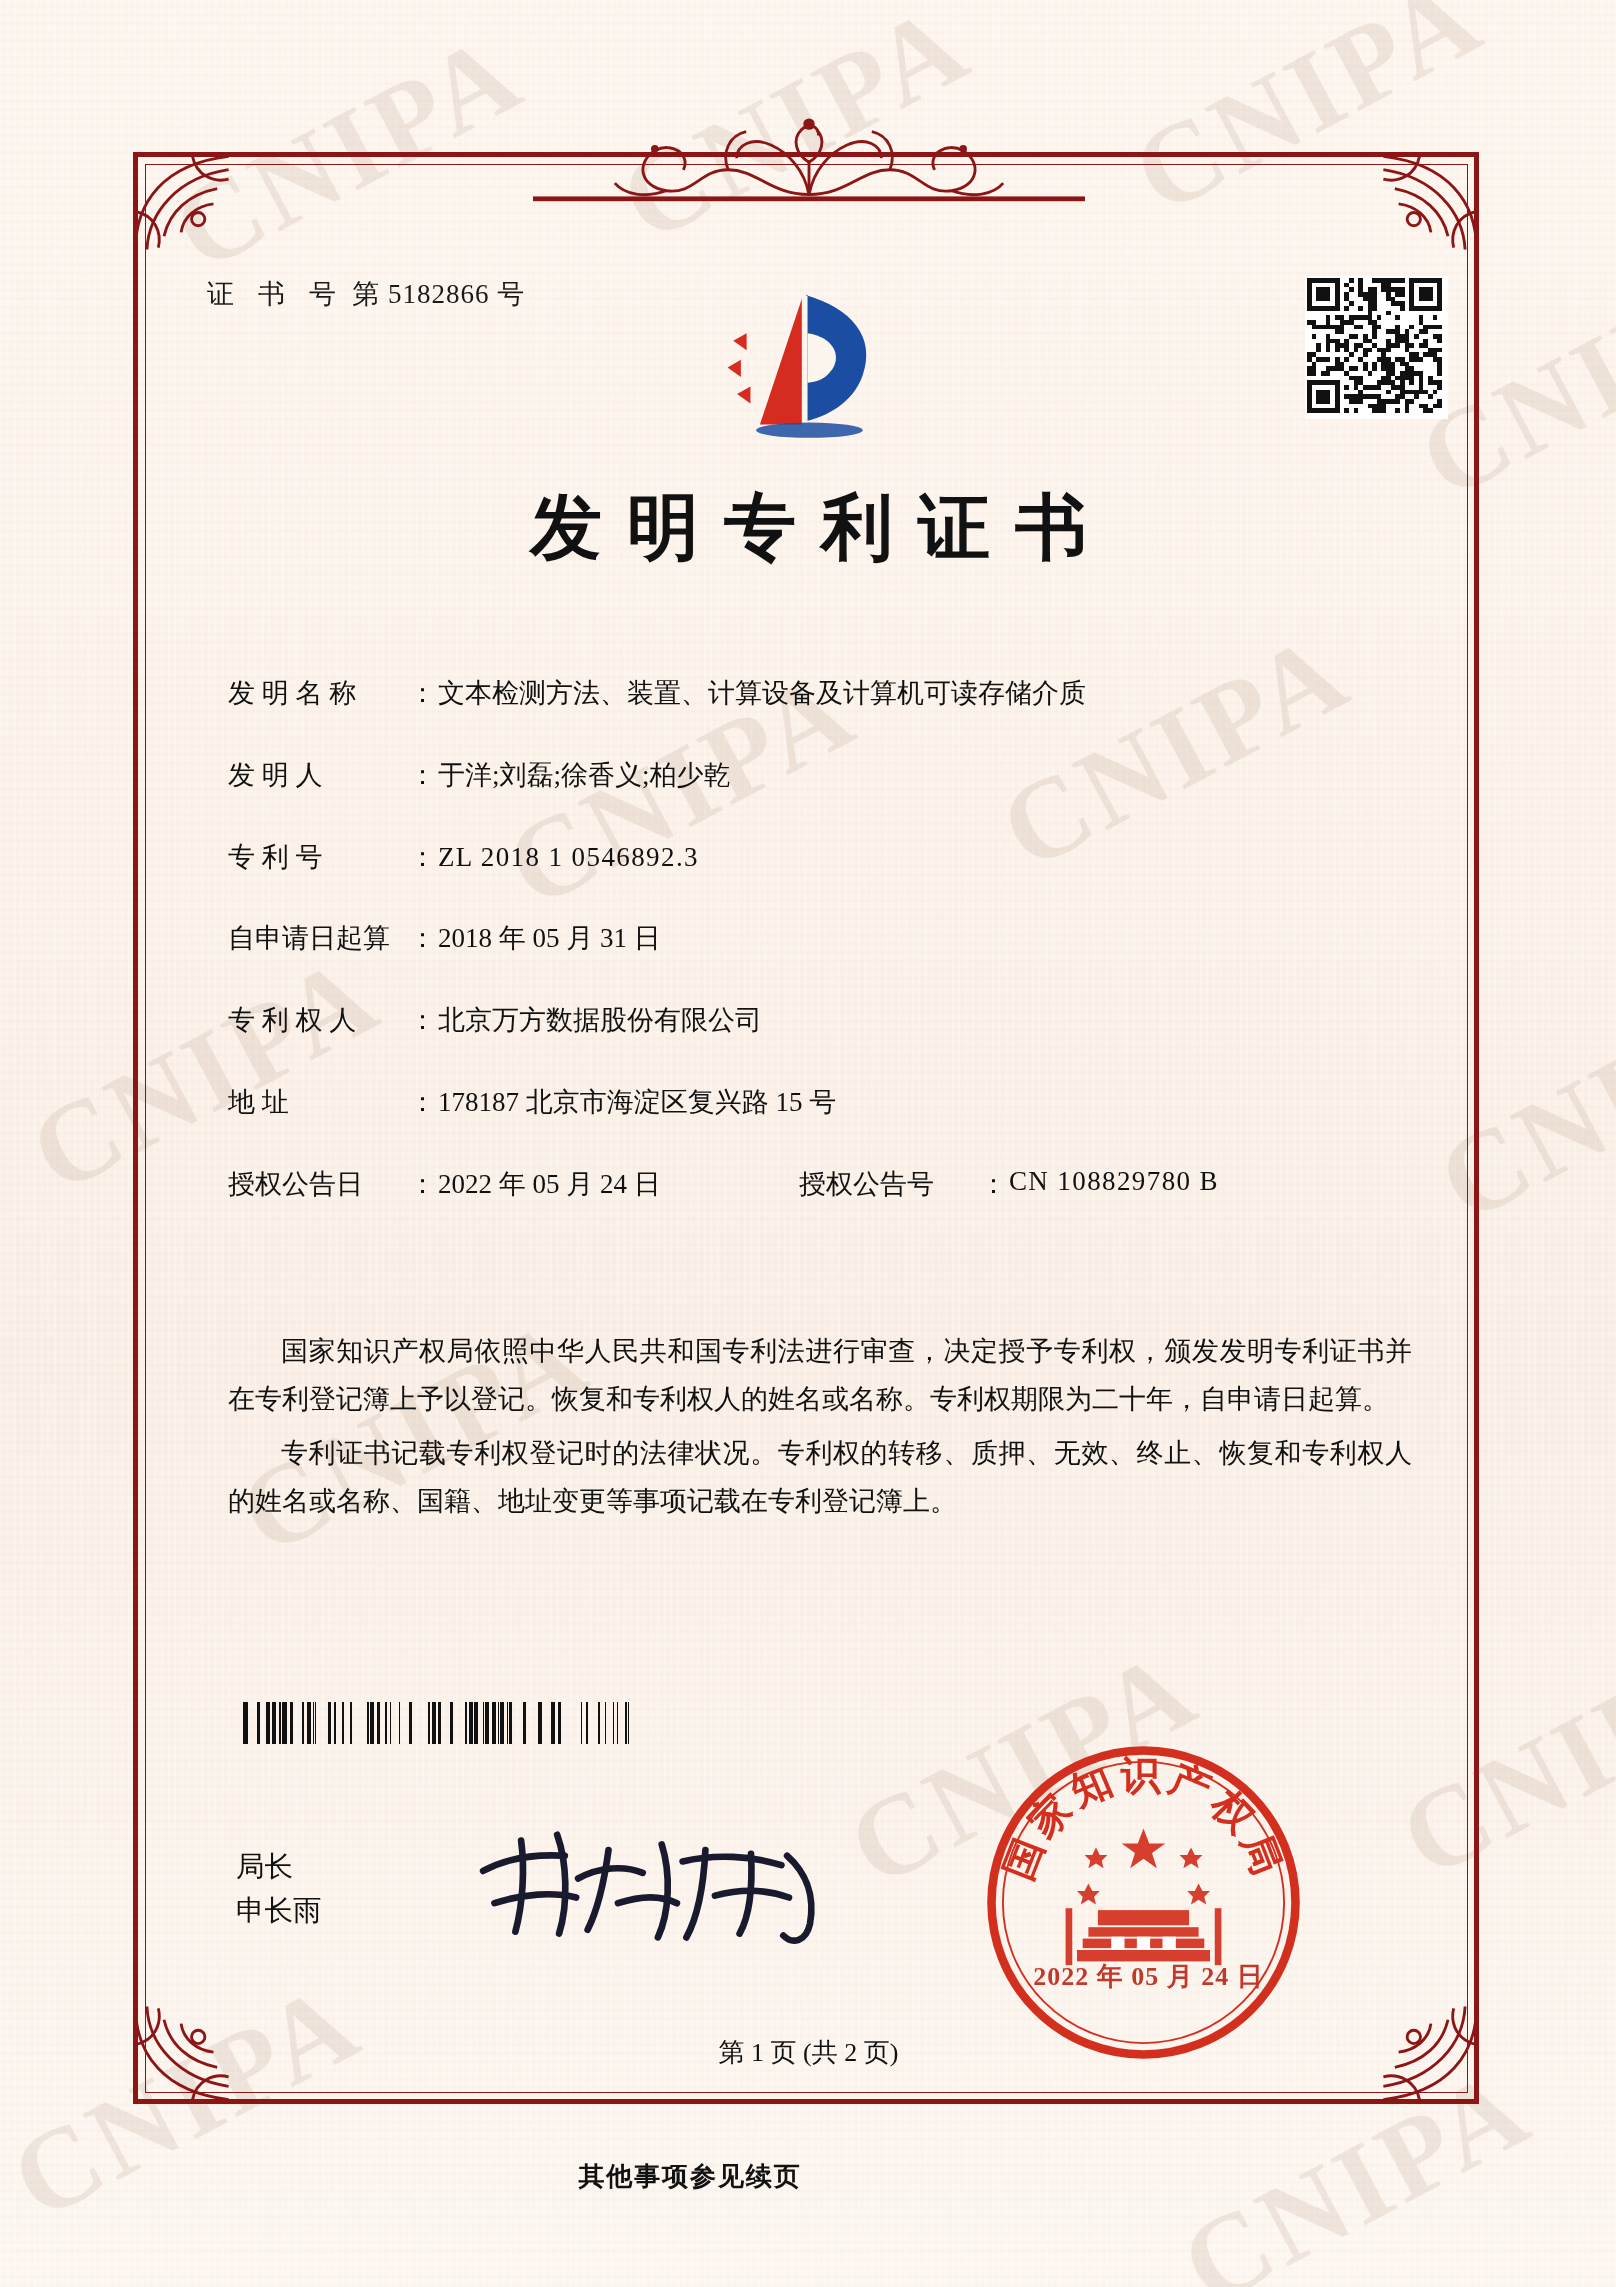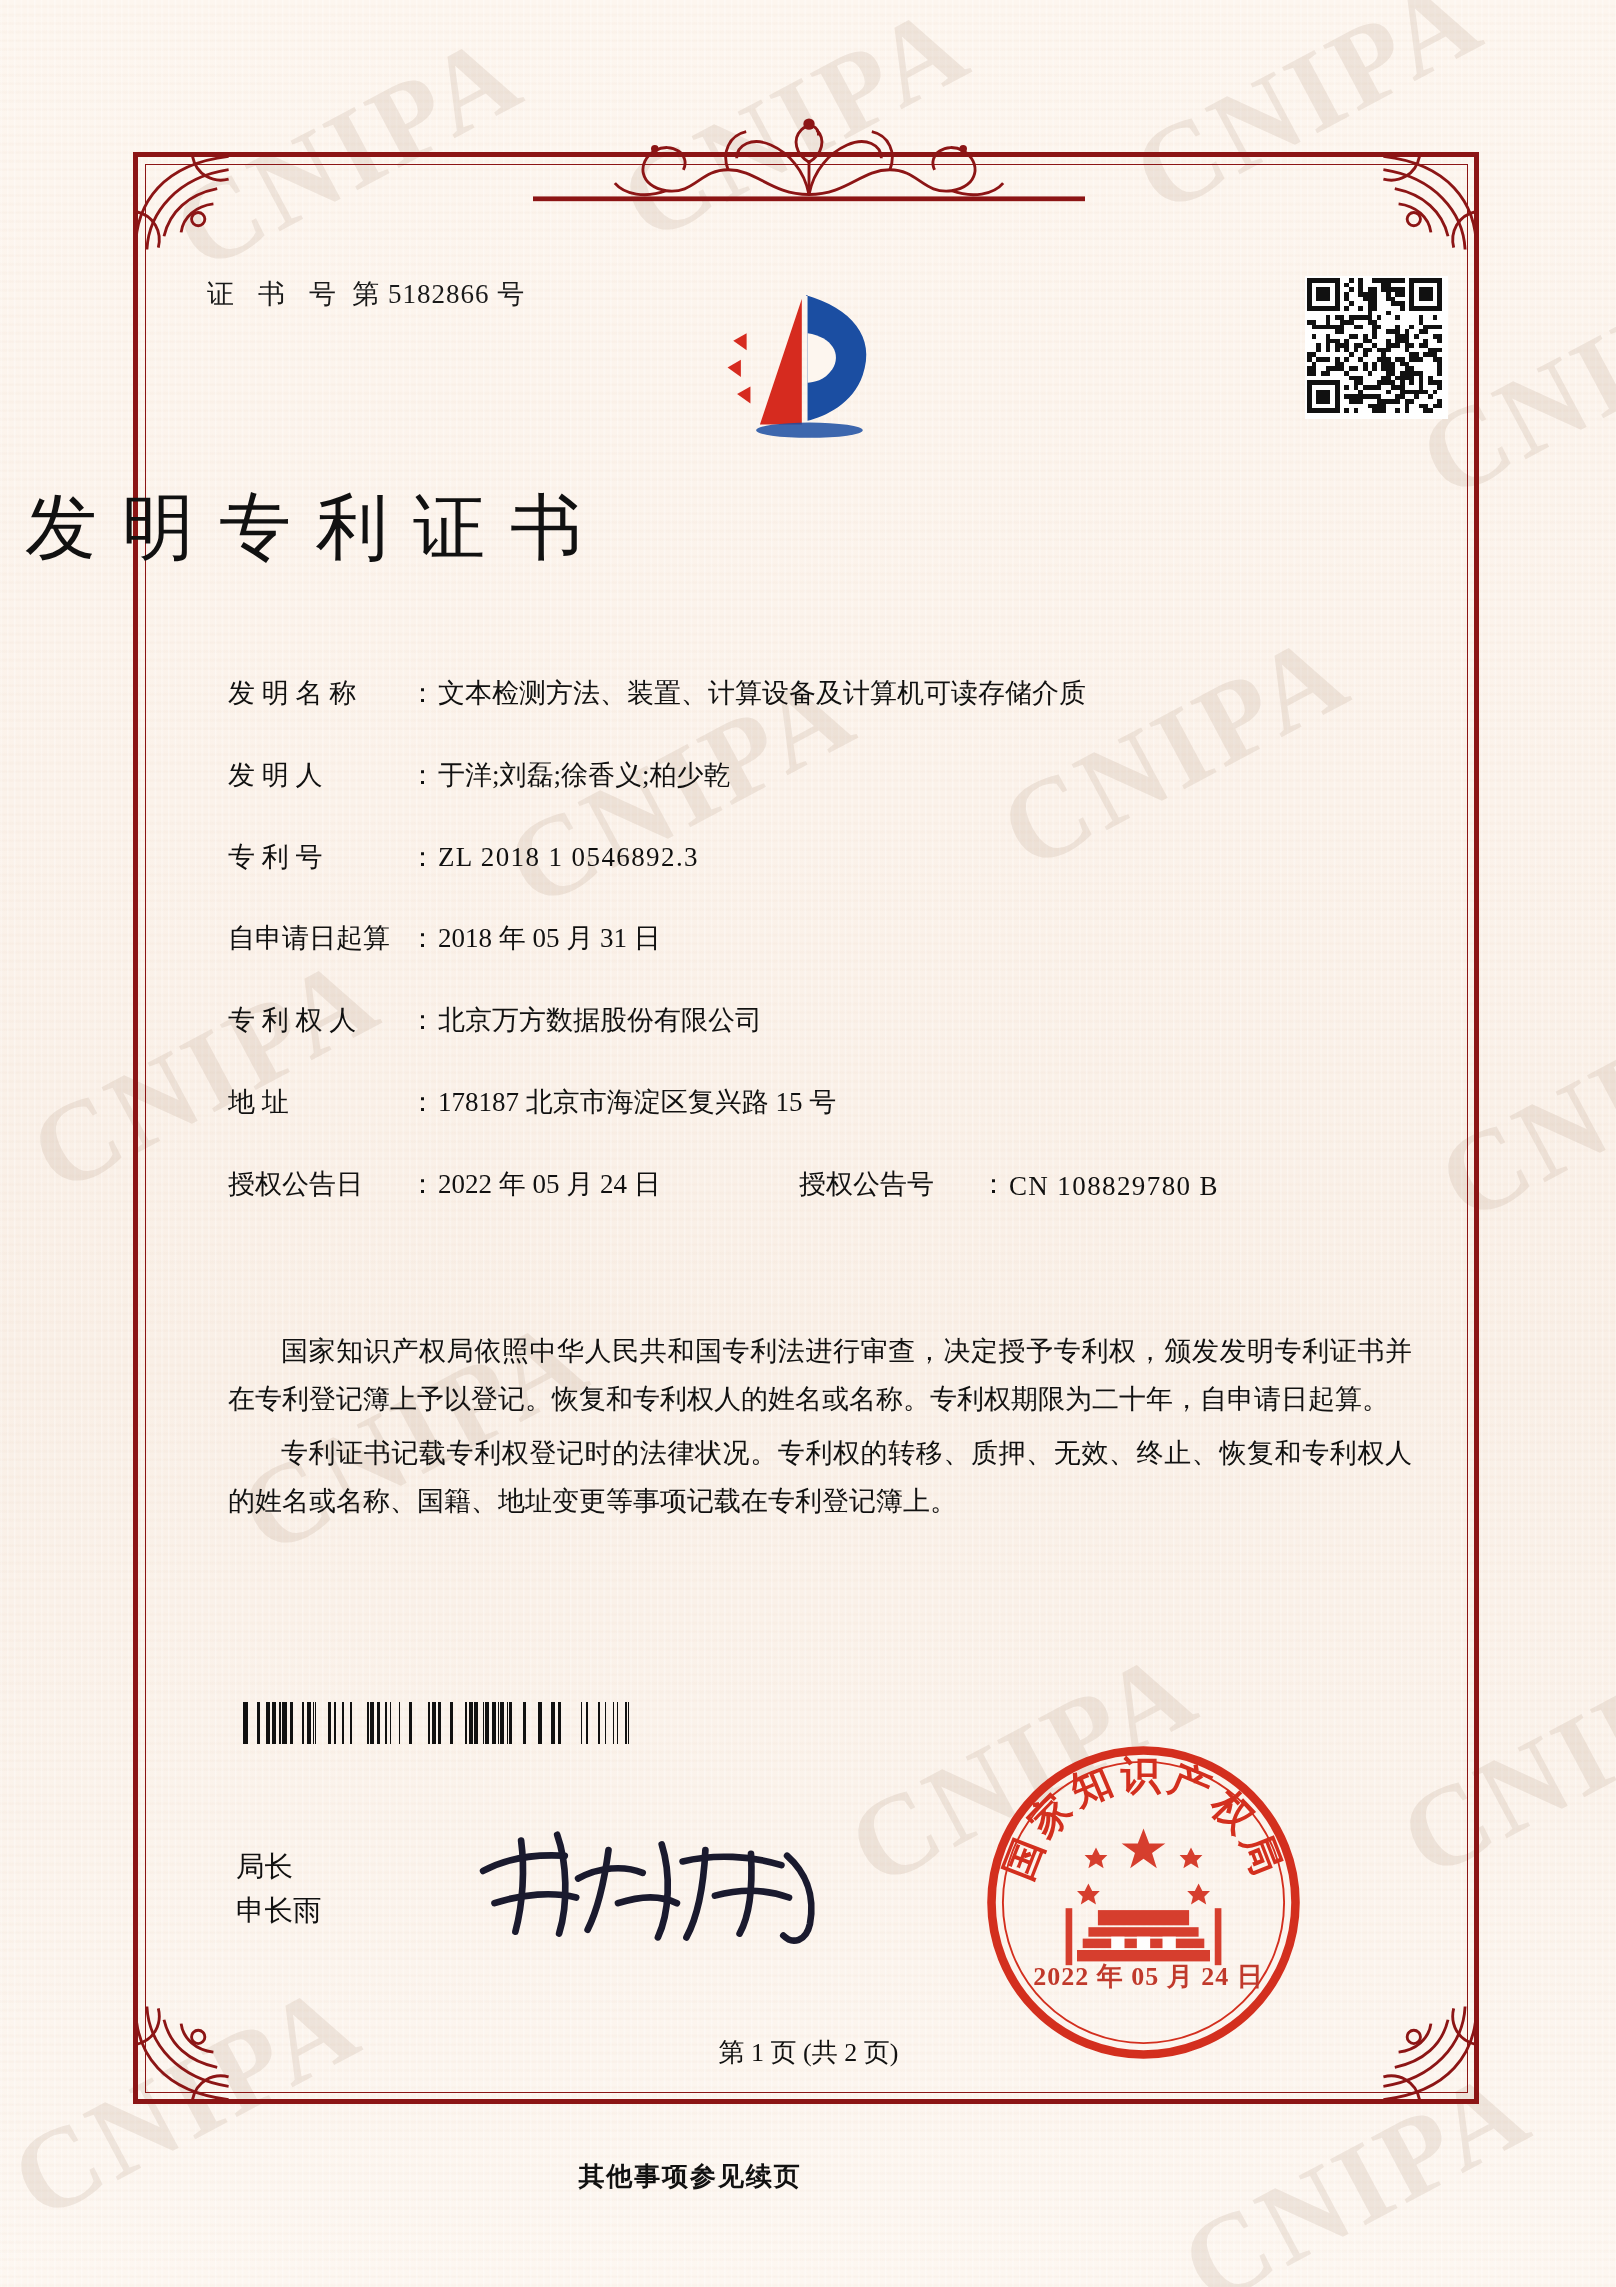--- a/index.html
+++ b/index.html
@@ -118,23 +118,23 @@
     height: 190px;
   }
   .logo svg { display:block; }
 
   
   .cert-title {
     position: absolute;
     left: 0;
     top: 480px;
     width: 1617px;
-    text-align: left;
+    text-align: center;
     font-size: 72px;
-    font-weight: normal;
+    font-weight: bold;
     color: #111;
     letter-spacing: 25px;
     text-indent: 25px;
     font-family: "Liberation Serif", "DejaVu Serif", serif;
   }
 
   
   .fields {
     position: absolute;
     left: 228px;
@@ -156,21 +156,21 @@
     justify-content: space-between;
     font-size: 27px;
   }
   .flabel.tight { letter-spacing: 0; display:block; }
   .fcolon { margin: 0 1.9px 0 0; }
   .fvalue { flex: 1; }
   .fvalue.mono { font-family: "Liberation Serif", serif; letter-spacing: 1.4px; }
 
   .frow-split { display: flex; align-items: baseline; margin-bottom: 32px; }
   .half-left { width: 571px; display: flex; align-items: baseline; }
-  .half-right { display: flex; align-items: flex-end; }
+  .half-right { display: flex; align-items: flex-start; }
   .half-right .flabel { width: 181px; flex: 0 0 181px; }
 
   
   .paras {
     position: absolute;
     left: 228px;
     top: 1327px;
     width: 1184px;
     font-size: 27px;
     line-height: 1.78;

